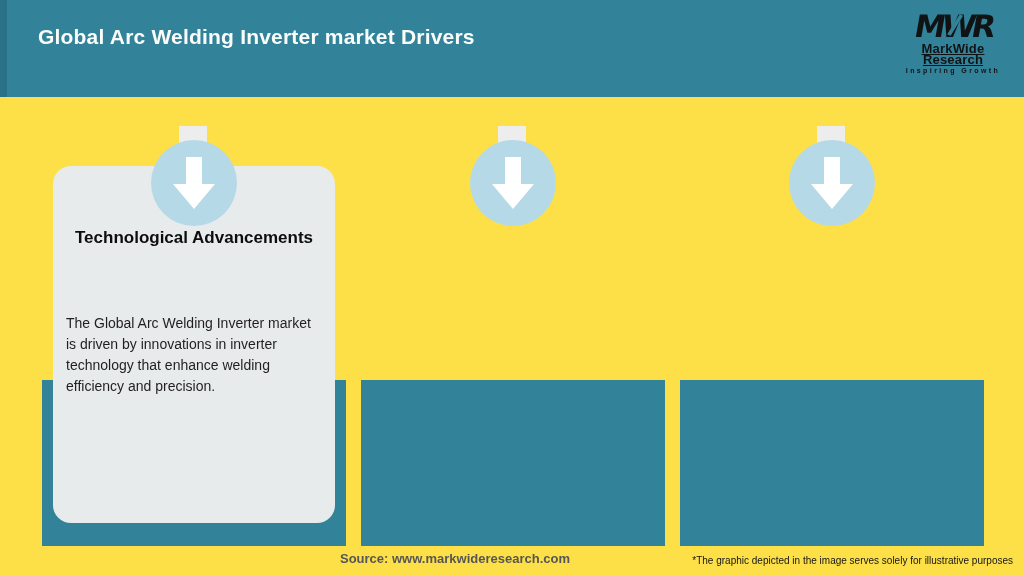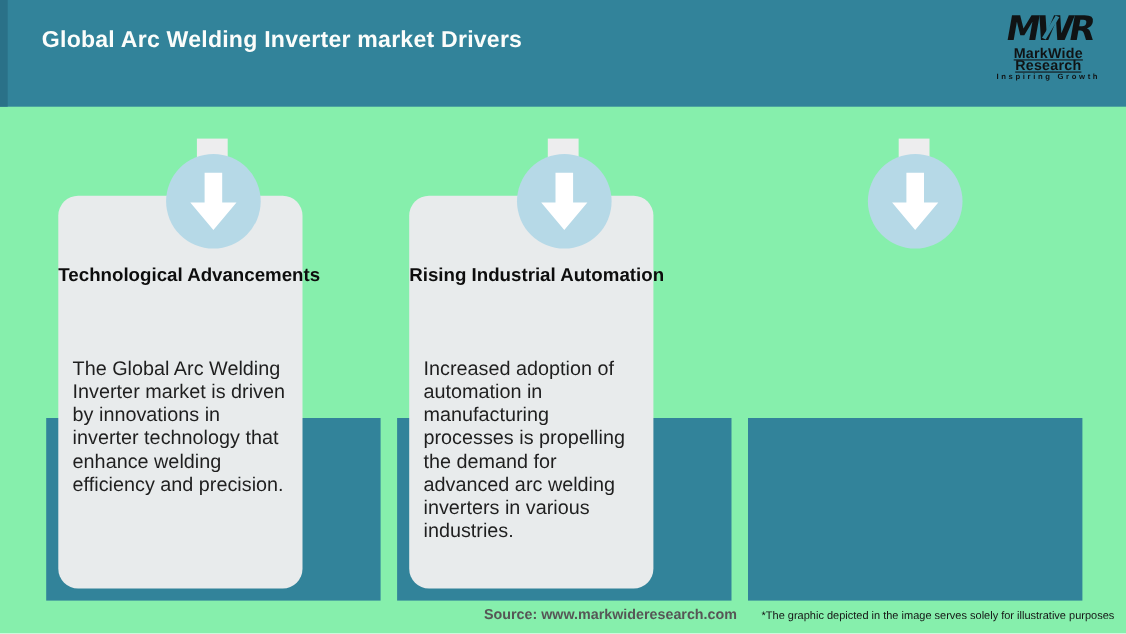--- a/index.html
+++ b/index.html
@@ -1,17 +1,17 @@
 <!DOCTYPE html>
 <html style="--teal: #32839a; --tealDark: #2a7188; --circle: #b6d9e7; --card: #e8ebec;"><head>
 <meta charset="utf-8">
 <style>
   html,body{margin:0;padding:0;background:#ffffff;}
   #stage{
-    position:relative;width:1024px;height:576px;overflow:hidden;background:#86efac;
+    position:relative;width:1024px;height:576px;overflow:hidden;background:#fde047;
     font-family:"Liberation Sans",sans-serif;
   }
   
   .header{
     position:absolute;left:0;top:0;width:1024px;height:97px;
     background:var(--teal,#32839a);
   }
   .header-shade{
     position:absolute;left:0;top:0;width:7px;height:97px;
     background:var(--tealDark,#2a7188);
@@ -37,45 +37,45 @@
   }
   .logo-name{font-size:13px;font-weight:bold;line-height:11px;letter-spacing:.2px;text-decoration:underline;}
   .logo-tagline{font-size:7px;font-weight:bold;letter-spacing:2.4px;line-height:9px;margin-top:1px;}
   
   .band{
     position:absolute;top:380px;height:166px;width:304px;
     background:var(--teal,#32839a);
   }
   .band.b0{left:42px}.band.b1{left:361px}.band.b2{left:680px}
   .card{
-    position:absolute;top:178px;width:222px;height:357px;border-radius:18px;
+    position:absolute;top:166px;width:282px;height:357px;border-radius:18px;
     background:var(--card,#e8ebec);
   }
   .card.c0{left:53px}.card.c1{left:372px}.card.c2{left:691px}
   .arrow-stub{
     position:absolute;top:126px;width:28px;height:18px;background:#ededee;
   }
   .arrow-stub.s0{left:179px}.arrow-stub.s1{left:498px}.arrow-stub.s2{left:817px}
   .circle{
     position:absolute;top:140px;width:86px;height:86px;border-radius:50%;
     background:var(--circle,#b6d9e7);
     display:flex;align-items:center;justify-content:center;
   }
   .circle.k0{left:151px}.circle.k1{left:470px}.circle.k2{left:789px}
   .card-title{
     position:absolute;top:62px;left:0;width:100%;text-align:center;
     font-size:17px;font-weight:bold;color:#0d0d0d;white-space:nowrap;
   }
   .card-body{
     position:absolute;top:147px;left:13px;right:12px;
-    font-size:18px;line-height:21px;color:#1f1f1f;text-align:left;
+    font-size:14px;line-height:21px;color:#1f1f1f;text-align:left;
   }
   
   .source{
-    position:absolute;left:340px;width:330px;top:551px;text-align:right;
+    position:absolute;left:340px;width:330px;top:551px;text-align:left;
     font-size:13px;font-weight:bold;color:#565656;white-space:nowrap;
   }
   .disclaimer{
     position:absolute;right:11px;top:555px;
     font-size:10px;color:#141414;white-space:nowrap;
   }
 </style>
 </head>
 <body>
 
@@ -100,24 +100,20 @@
 
   <div class="arrow-stub s0"></div>
   <div class="arrow-stub s1"></div>
   <div class="arrow-stub s2"></div>
 
   <div class="card c0">
     <div class="card-title">Technological Advancements</div>
     <div class="card-body">The Global Arc Welding Inverter market is driven by innovations in inverter technology that enhance welding efficiency and precision.</div>
   </div>
 
-  <div class="card c1">
-    <div class="card-title">Rising Industrial Automation</div>
-    <div class="card-body">Increased adoption of automation in manufacturing processes is propelling the demand for advanced arc welding inverters in various industries.</div>
-  </div>
 
 
   <div class="circle k0">
     <svg width="46" height="56" viewBox="0 0 46 56">
       <path d="M15 2 H31 V29 H44 L23 54 L2 29 H15 Z" fill="#ffffff"></path>
     </svg>
   </div>
   <div class="circle k1">
     <svg width="46" height="56" viewBox="0 0 46 56">
       <path d="M15 2 H31 V29 H44 L23 54 L2 29 H15 Z" fill="#ffffff"></path>

